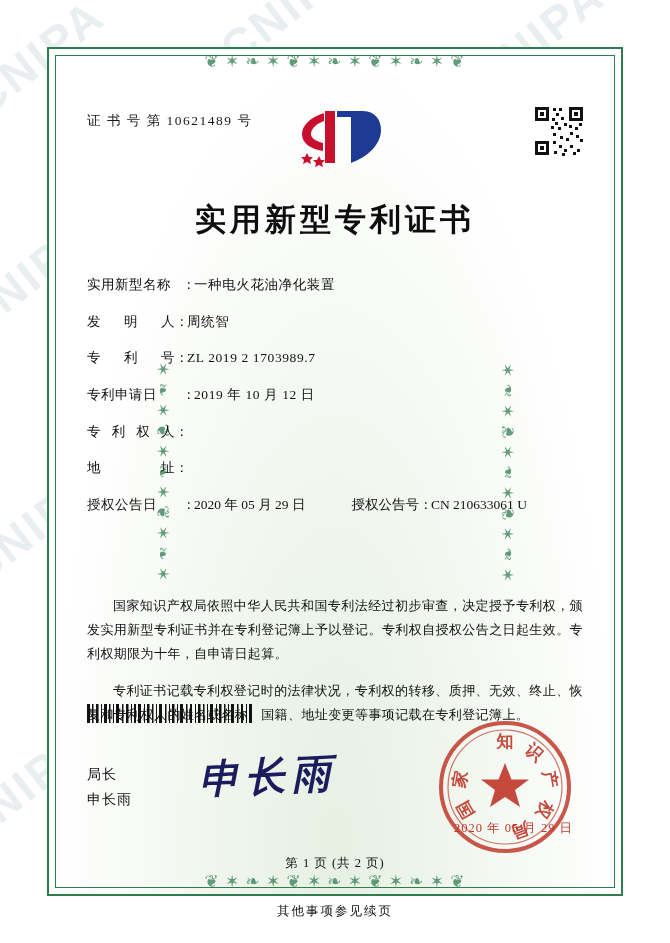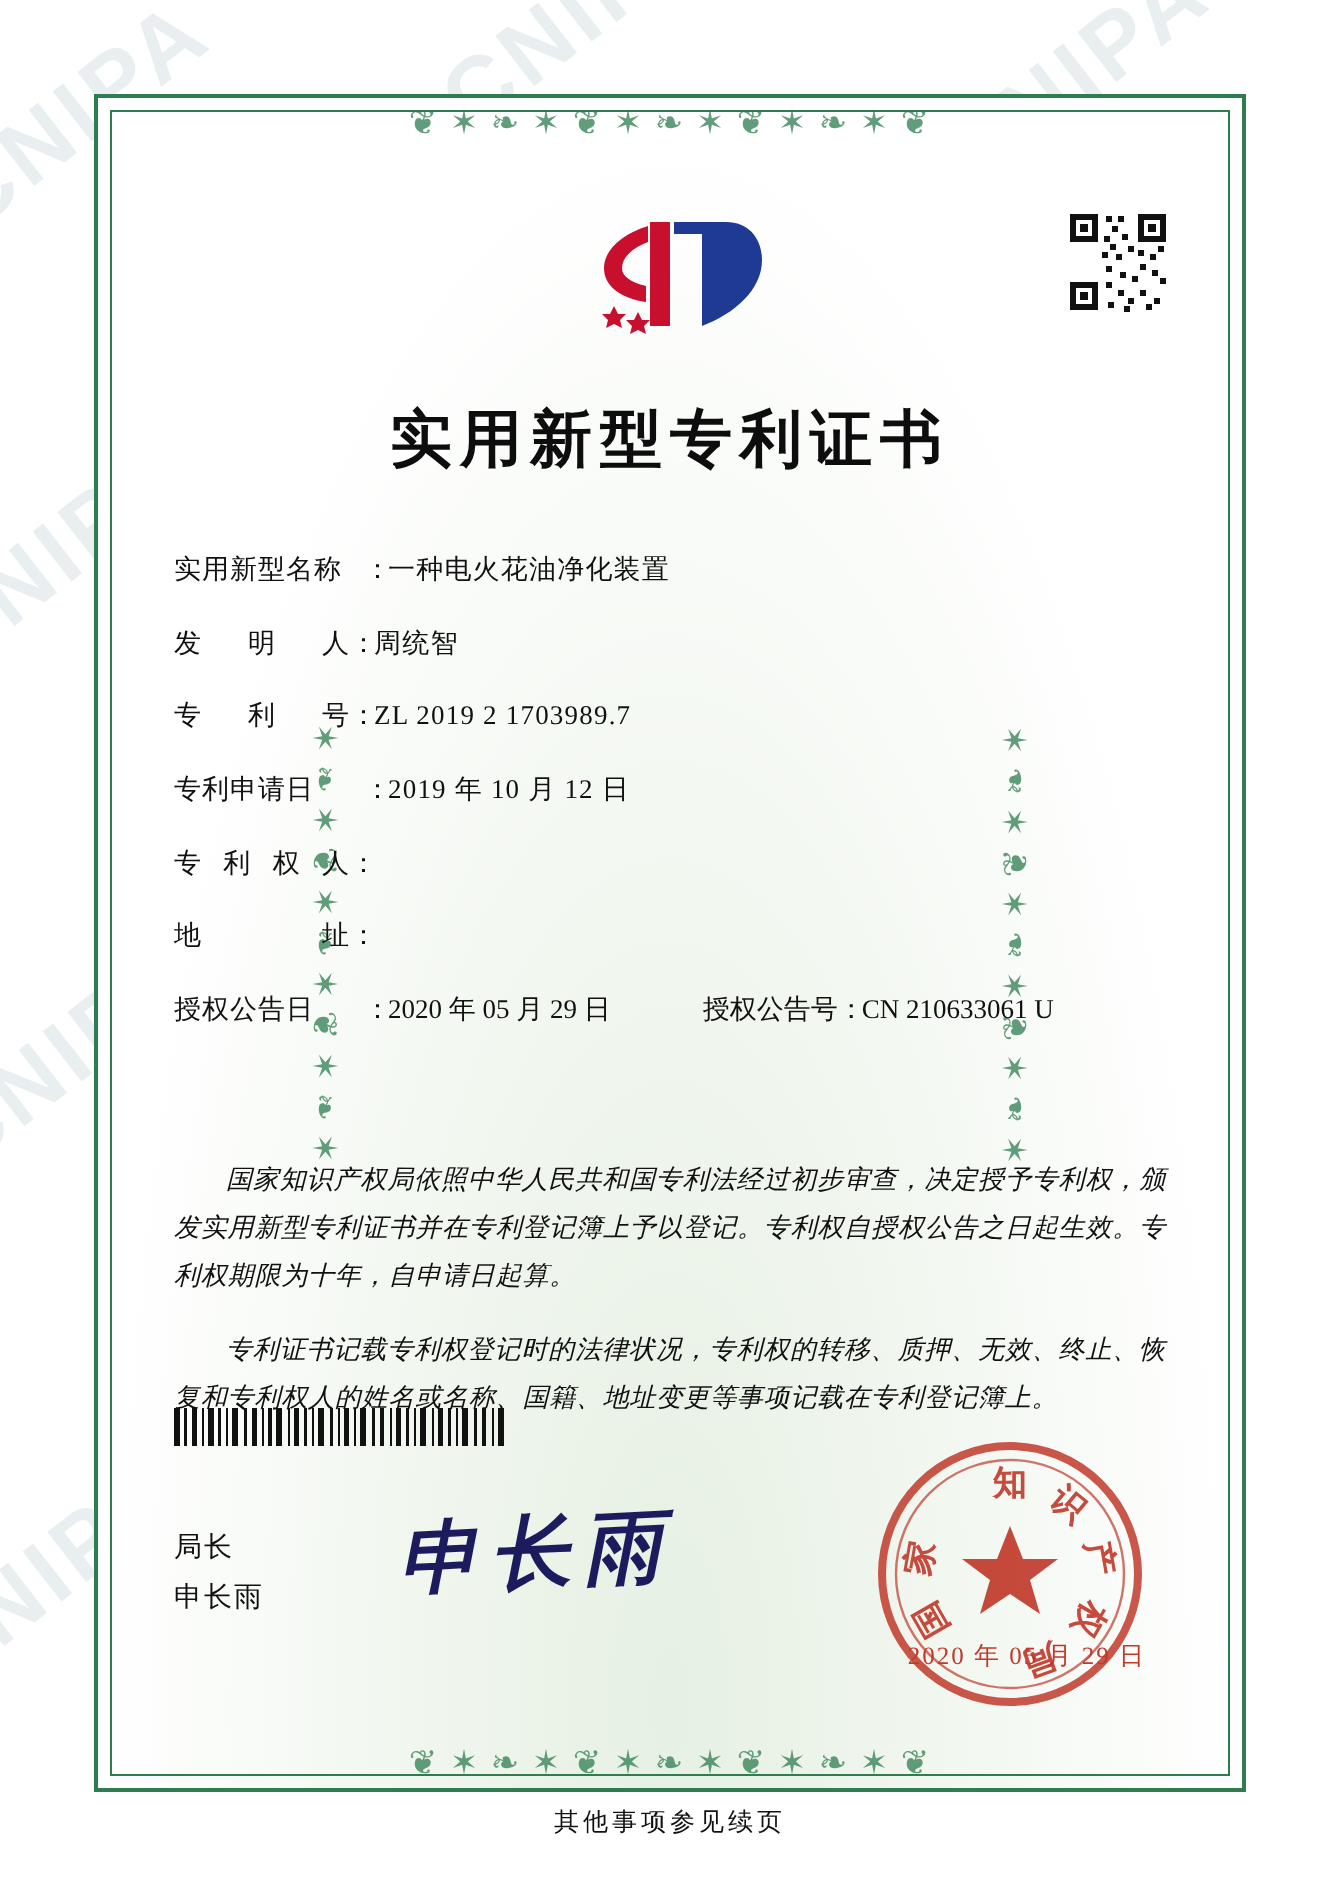--- a/index.html
+++ b/index.html
@@ -81,21 +81,21 @@
     display:inline-block;
     text-align:justify;
     text-align-last:justify;
     width:88px;
   }
   .fcolon{width:12px;flex:none;}
   .fvalue{flex:1;letter-spacing:0.6px;}
   .fvalue2{margin-left:46px;}
 
   
-  .paras{position:absolute;left:38px;right:38px;top:516px;font-style:italic;}
+  .paras{position:absolute;left:38px;right:38px;top:532px;}
   .para{
     font-size:13px;
     line-height:1.85;
     text-indent:2em;
     color:#111;
     text-align:justify;
     letter-spacing:0.4px;
   }
   .para + .para{margin-top:4px;}
 
@@ -162,20 +162,21 @@
 </div>
 
 <div class="cert">
   <div class="cert-inner"></div>
 
   <div class="orn orn-top">❦&nbsp;✶&nbsp;❧&nbsp;✶&nbsp;❦&nbsp;✶&nbsp;❧&nbsp;✶&nbsp;❦&nbsp;✶&nbsp;❧&nbsp;✶&nbsp;❦</div>
   <div class="orn orn-bottom">❦&nbsp;✶&nbsp;❧&nbsp;✶&nbsp;❦&nbsp;✶&nbsp;❧&nbsp;✶&nbsp;❦&nbsp;✶&nbsp;❧&nbsp;✶&nbsp;❦</div>
   <div class="orn orn-left">✶&nbsp;❧&nbsp;✶&nbsp;❦&nbsp;✶&nbsp;❧&nbsp;✶&nbsp;❦&nbsp;✶&nbsp;❧&nbsp;✶</div>
   <div class="orn orn-right">✶&nbsp;❧&nbsp;✶&nbsp;❦&nbsp;✶&nbsp;❧&nbsp;✶&nbsp;❦&nbsp;✶&nbsp;❧&nbsp;✶</div>
 
+  <div class="cert-no">证 书 号 第 10621489 号</div>
 
   <div class="logo">
     <svg viewBox="0 0 90 62" width="90" height="62">
       <path d="M40 4 L66 4 C78 4 84 13 84 23 C84 38 70 50 54 56 L54 10 L40 10 Z" fill="#1f3a93"></path>
       <path d="M38 4 L38 56 L28 56 L28 4 Z" fill="#c8102e"></path>
       <path d="M27 6 C14 10 5 18 5 27 C5 36 13 42 26 44 L26 36 C18 34 14 31 14 27 C14 22 19 17 27 14 Z" fill="#c8102e"></path>
       <g fill="#c8102e">
         <polygon points="10,46 12,50 16,50 13,53 14,57 10,55 6,57 7,53 4,50 8,50"></polygon>
         <polygon points="22,49 24,53 28,53 25,56 26,60 22,58 18,60 19,56 16,53 20,53"></polygon>
       </g>
@@ -343,15 +344,16 @@
         <text x="70" y="30" text-anchor="middle" transform="rotate(-120 70 70)">国</text>
         <text x="70" y="30" text-anchor="middle" transform="rotate(-80 70 70)">家</text>
       </g>
       <g transform="translate(70,70)">
         <polygon points="0,-24 6.5,-7.5 24,-7.5 10,3 15,20 0,10 -15,20 -10,3 -24,-7.5 -6.5,-7.5" fill="#c0392b" opacity="0.92"></polygon>
       </g>
     </svg>
   </div>
   <div class="seal-date">2020 年 05 月 29 日</div>
 
+  <div class="pageno">第 1 页 (共 2 页)</div>
 </div>
 
 <div class="footer-note">其他事项参见续页</div>
 
 </body></html>

